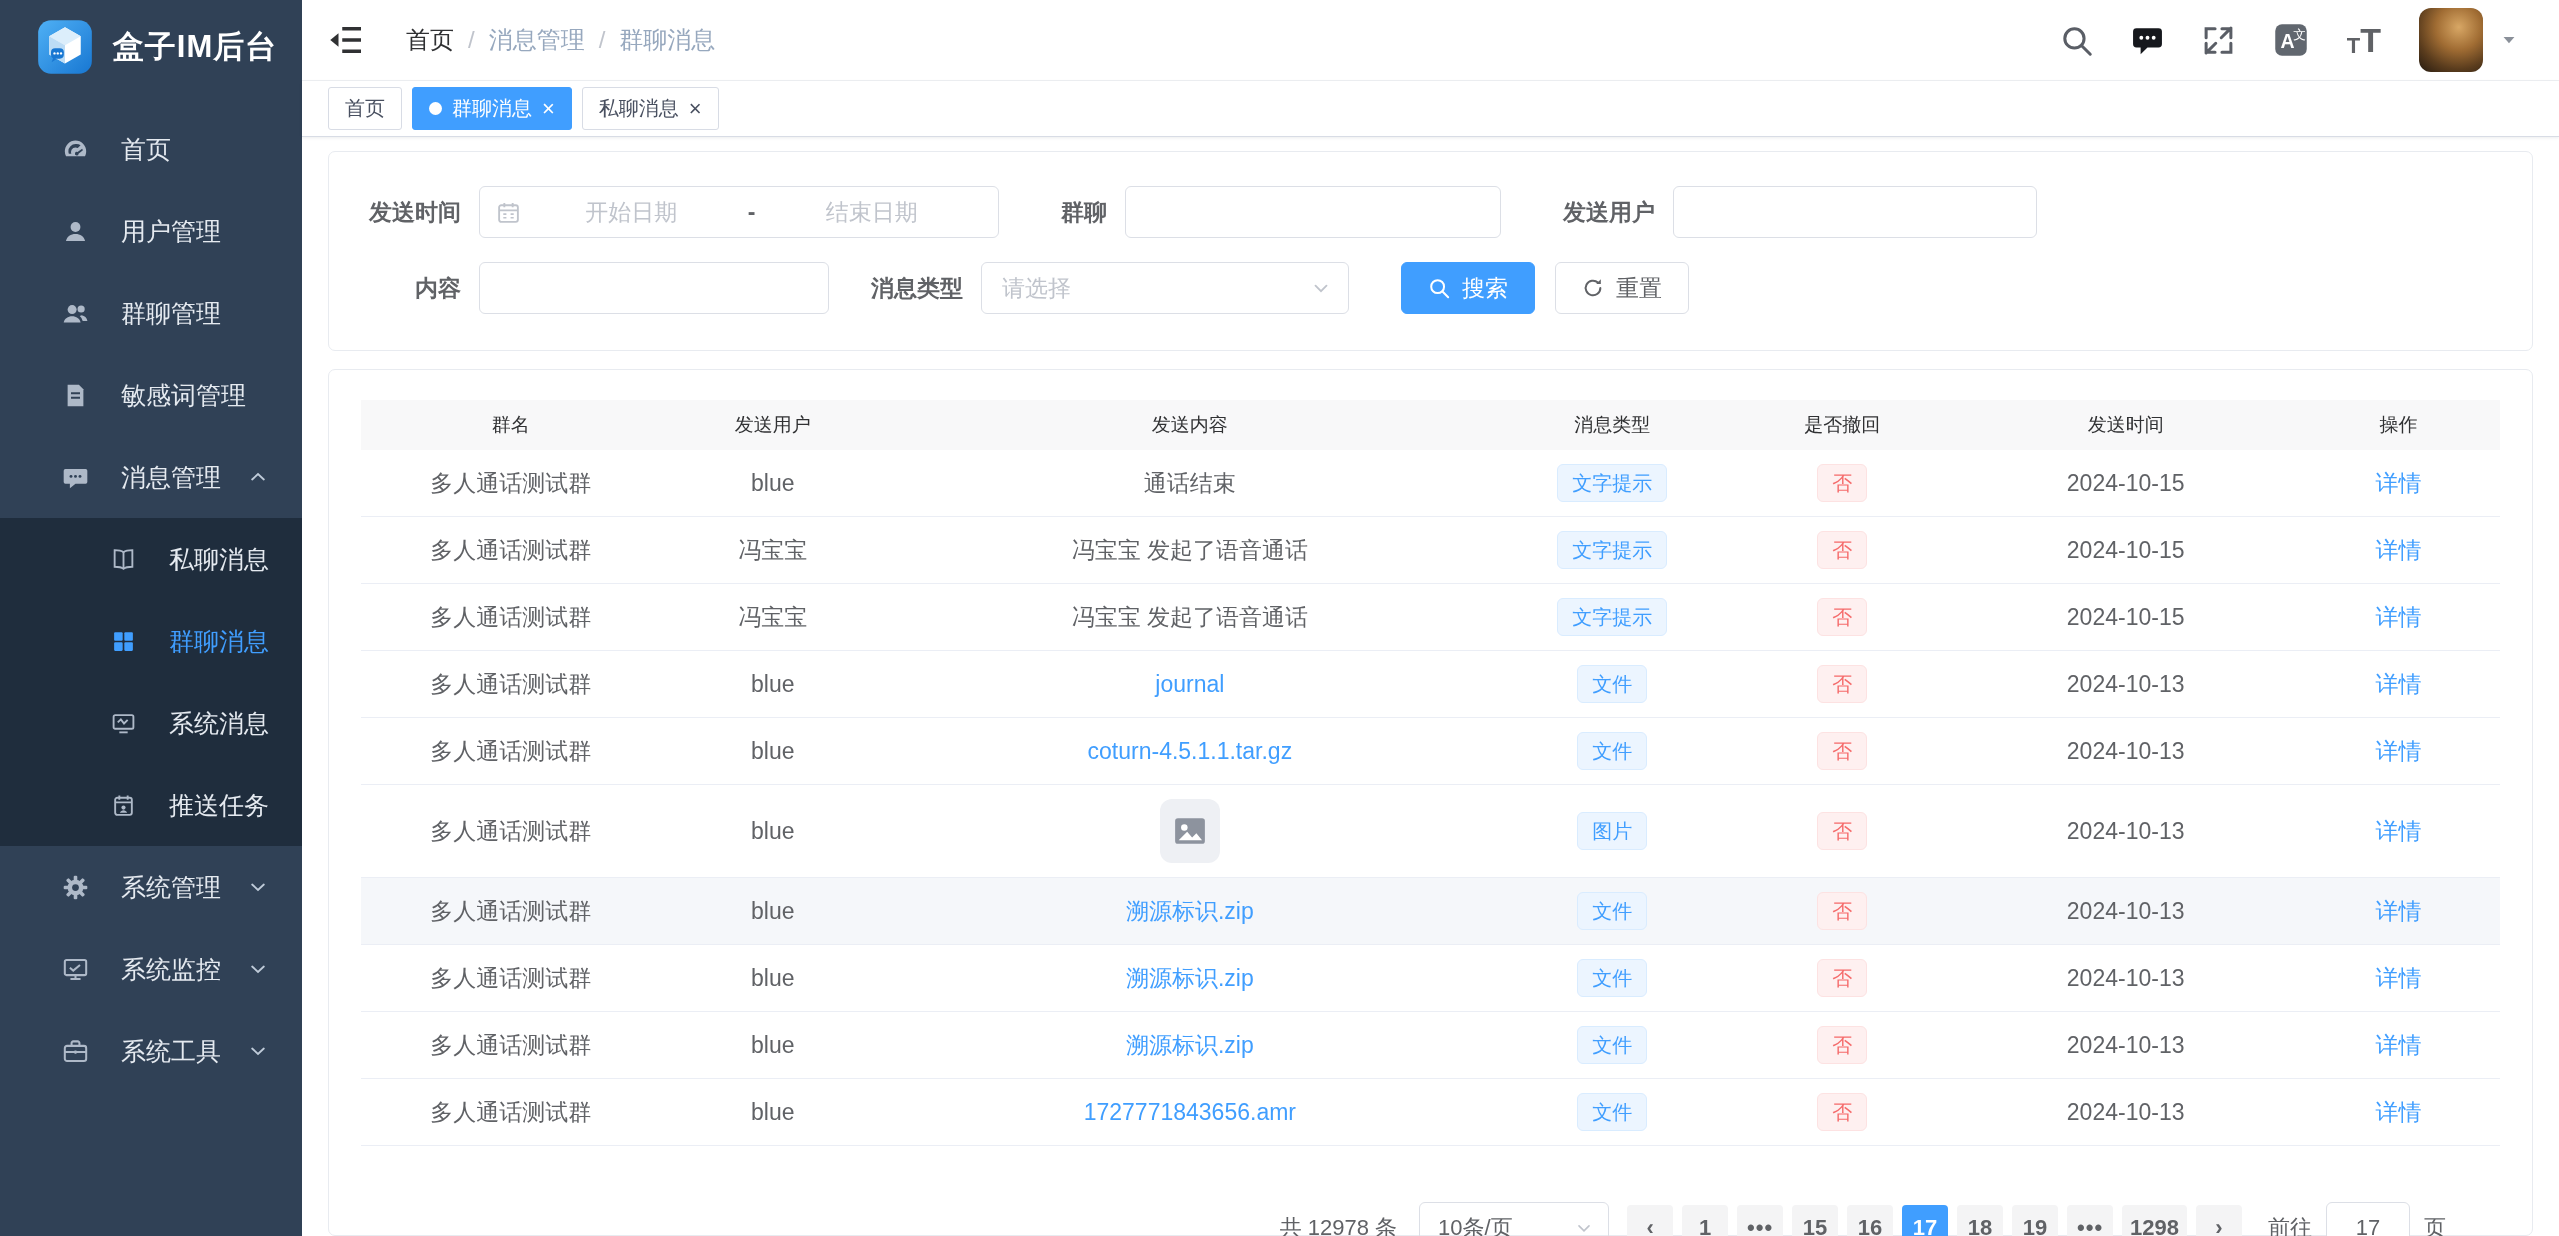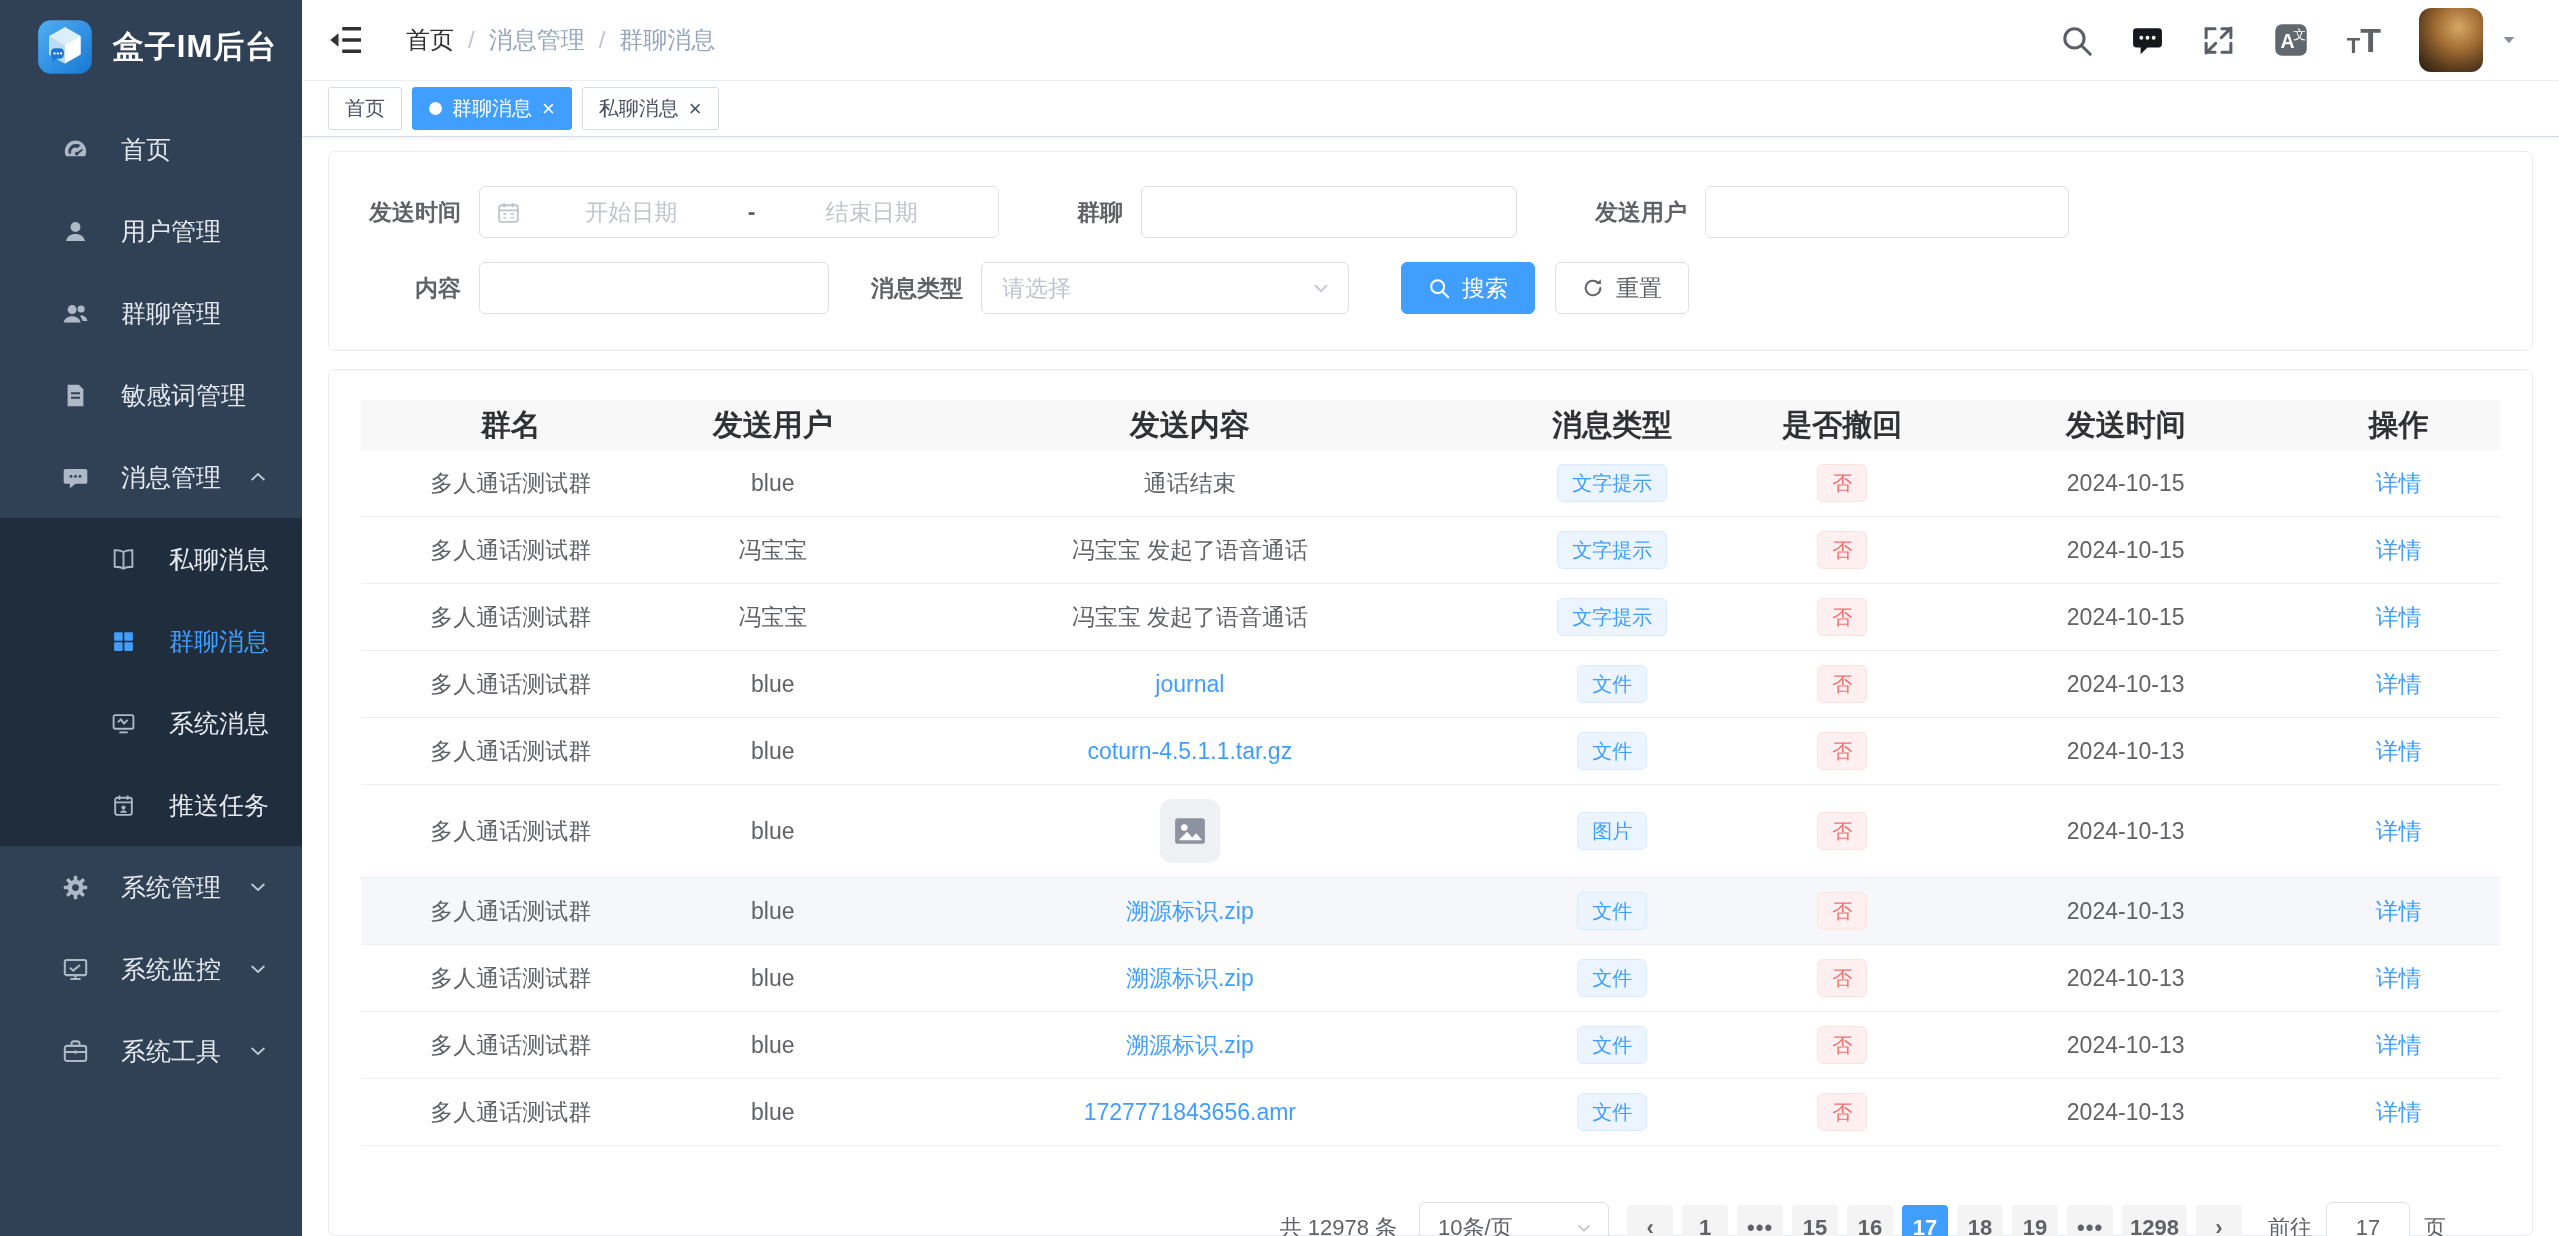--- a/index.html
+++ b/index.html
@@ -64,35 +64,35 @@
   .f-label.w1 { width:112px; text-align:right; }
   .inp { height:52px; border:1px solid var(--border); border-radius:6px; background:#fff; }
   .date-range { width:520px; display:flex; align-items:center; padding:16px 16px; }
   .date-range .cal { width:25px; height:25px; color:#c0c4cc; flex:0 0 25px; }
   .date-range input { flex:1; border:none; outline:none; text-align:center; font-size:23px;
     color:#606266; width:40%; background:transparent; font-family:inherit; }
   .date-range input::placeholder { color:#c0c4cc; }
   .range-sep { color:#606266; font-weight:700; padding:0 6px; }
   .txt-inp { padding:0 20px; font-size:23px; color:#606266; outline:none; font-family:inherit; }
   .txt-inp::placeholder { color:#c0c4cc; }
-  .grp { margin-left:78px; display:flex; align-items:center; }
+  .grp { margin-left:62px; display:flex; align-items:center; }
   .select { display:flex; align-items:center; justify-content:space-between; padding:0 16px 0 20px;
     width:368px; cursor:pointer; }
   .select .ph { color:#c0c4cc; }
   .select .sel-arrow { width:22px; height:22px; color:#c0c4cc; }
   .btn { height:52px; border-radius:6px; display:inline-flex; align-items:center; gap:12px;
     padding:0 26px; font-size:23px; cursor:pointer; border:1px solid var(--border);
     background:#fff; color:#606266; font-family:inherit; }
   .btn svg { width:22px; height:22px; }
   .btn.primary { background:var(--accent); border-color:var(--accent); color:#fff; }
 
   .table-card { flex:1; padding:30px 32px 0 32px; display:flex; flex-direction:column; min-height:0; }
   table { width:100%; border-collapse:collapse; table-layout:fixed; }
   th, td { text-align:center; vertical-align:middle; }
-  thead th { background:var(--table_header_bg); color:#303133; font-weight:700; font-size:30px;
+  thead th { background:var(--table_header_bg); color:#303133; font-weight:400; font-size:19px;
     height:50px; }
   tbody td { border-bottom:1px solid var(--border_light); color:#606266; font-size:23px;
     padding:14px 6px; height:61px; }
   tbody tr.hl td { background:#f5f7fa; }
   a.link { color:var(--accent); text-decoration:none; cursor:pointer; }
   .tag { display:inline-block; border-radius:6px; font-size:20px; line-height:1; padding:8px 14px;
     border:1px solid transparent; }
   .tag-blue { background:var(--accent_bg); border-color:var(--accent_border); color:var(--accent); }
   .tag-red { background:var(--danger_bg); border-color:var(--danger_border); color:var(--danger); }
   .img-ph { width:60px; height:64px; border-radius:12px; background:#eef0f4; margin:0 auto;

